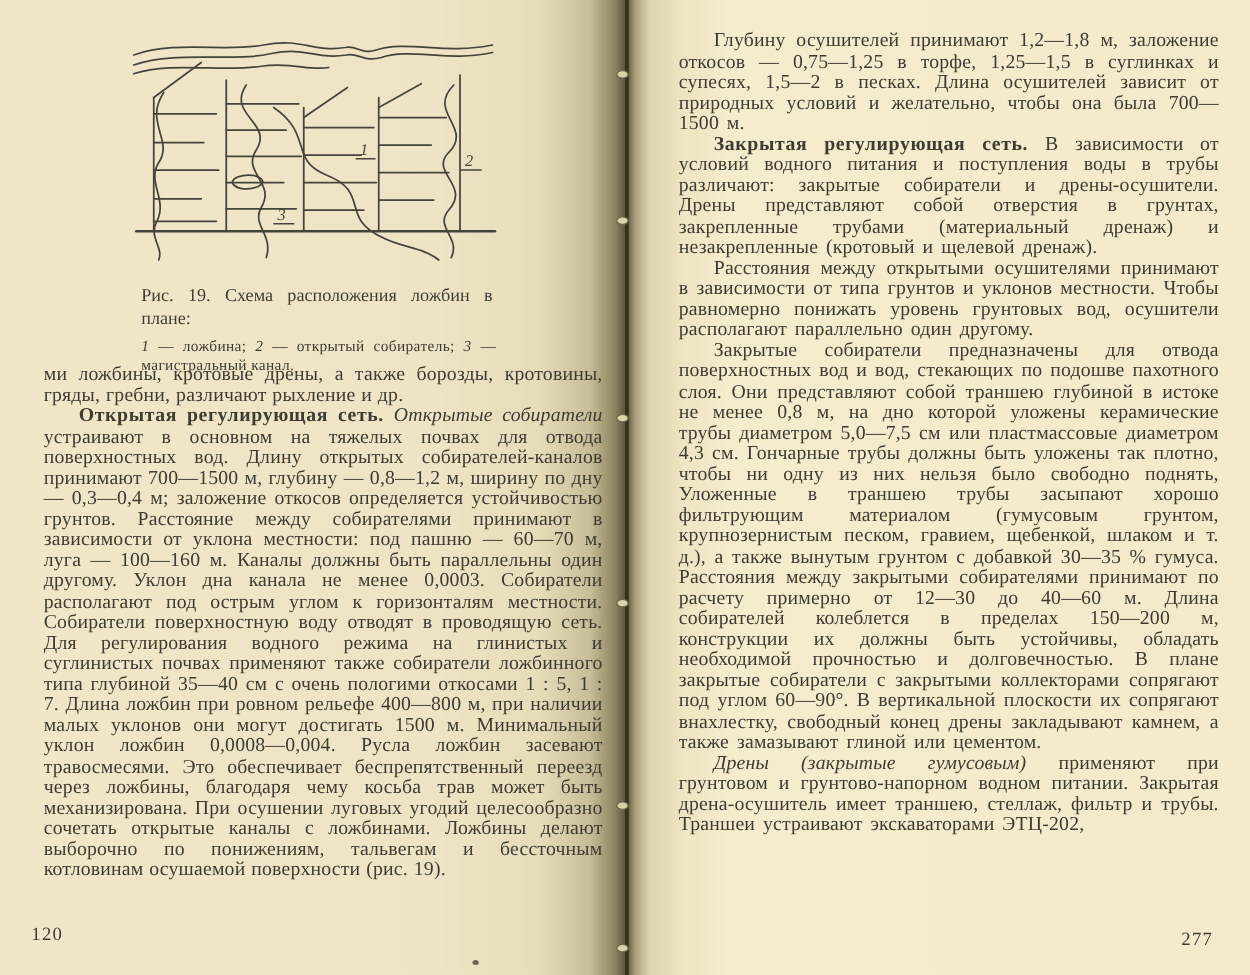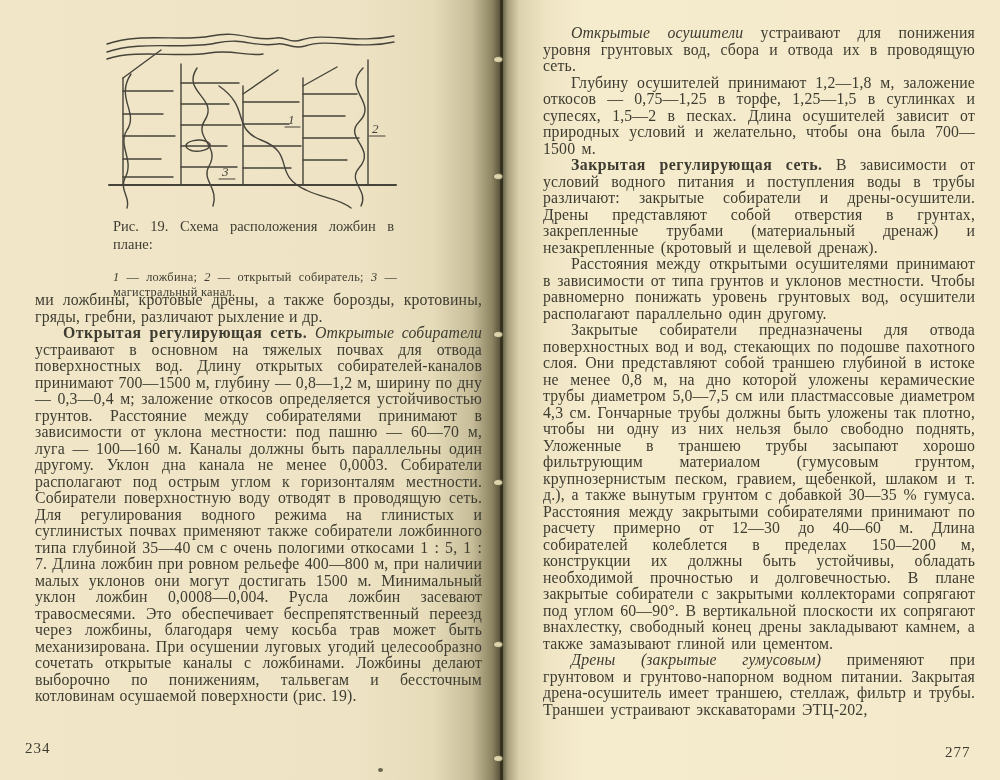--- a/index.html
+++ b/index.html
@@ -15,21 +15,21 @@
   .body-text{position:absolute;text-align:justify;font-size:15.8px;line-height:16.5px;
     letter-spacing:.15px;word-spacing:.6px;}
   .body-text p{margin:0;}
   .indent{text-indent:28px;}
   .b{font-weight:bold;letter-spacing:.5px;}
   .i{font-style:italic;}
   #left-body{left:35px;top:292px;width:447px;}
   #right-body{left:543px;top:25px;width:432px;word-spacing:2.2px;}
   .fig{position:absolute;left:101px;top:28px;width:299px;height:186px;}
   .fig svg{width:100%;height:100%;}
-  .fig-caption{position:absolute;left:113px;top:217px;width:281px;
+  .fig-caption{position:absolute;left:113px;top:228px;width:281px;
     font-size:14.5px;line-height:18px;text-align:justify;word-spacing:3px;}
   .fig-legend{position:absolute;left:113px;top:257px;width:284px;
     font-size:12.3px;line-height:14.5px;text-align:justify;letter-spacing:.3px;margin-top:13px;}
   .pagenum{position:absolute;font-size:15px;letter-spacing:1px;}
   #pn-left{left:25px;top:740px;}
   #pn-right{left:945px;top:744px;}
   .speck{position:absolute;width:5px;height:4px;border-radius:50%;background:#6b6550;}
 </style>
 </head>
 <body>
@@ -106,24 +106,23 @@
 
   <div class="fig-caption">Рис. 19. Схема расположения ложбин в плане:</div>
   <div class="fig-legend"><span class="i">1</span><span> — ложбина; </span><span class="i">2</span><span> — открытый собиратель; </span><span class="i">3</span><span> — магистральный канал.</span></div>
 
   <div id="left-body" class="body-text">
       <p><span>ми ложбины, кротовые дрены, а также борозды, кротовины, гряды, гребни, различают рыхление и др.</span></p>
       <p class="indent"><span class="b">Открытая регулирующая сеть. </span><span class="i">Открытые собиратели </span><span>устраивают в основном на тяжелых почвах для отвода поверхностных вод. Длину открытых собирателей-каналов принимают 700—1500 м, глубину — 0,8—1,2 м, ширину по дну — 0,3—0,4 м; заложение откосов определяется устойчивостью грунтов. Расстояние между собирателями принимают в зависимости от уклона местности: под пашню — 60—70 м, луга — 100—160 м. Каналы должны быть параллельны один другому. Уклон дна канала не менее 0,0003. Собиратели располагают под острым углом к горизонталям местности. Собиратели поверхностную воду отводят в проводящую сеть. Для регулирования водного режима на глинистых и суглинистых почвах применяют также собиратели ложбинного типа глубиной 35—40 см с очень пологими откосами 1 : 5, 1 : 7. Длина ложбин при ровном рельефе 400—800 м, при наличии малых уклонов они могут достигать 1500 м. Минимальный уклон ложбин 0,0008—0,004. Русла ложбин засевают травосмесями. Это обеспечивает беспрепятственный переезд через ложбины, благодаря чему косьба трав может быть механизирована. При осушении луговых угодий целесообразно сочетать открытые каналы с ложбинами. Ложбины делают выборочно по понижениям, тальвегам и бессточным котловинам осушаемой поверхности (рис. 19).</span></p>
     </div>
 
   <div id="right-body" class="body-text">
-      <p class="indent"><span class="i">Открытые осушители </span><span>устраивают для понижения уровня грунтовых вод, сбора и отвода их в проводящую сеть.</span></p>
       <p class="indent"><span>Глубину осушителей принимают 1,2—1,8 м, заложение откосов — 0,75—1,25 в торфе, 1,25—1,5 в суглинках и супесях, 1,5—2 в песках. Длина осушителей зависит от природных условий и желательно, чтобы она была 700—1500 м.</span></p>
       <p class="indent"><span class="b">Закрытая регулирующая сеть. </span><span>В зависимости от условий водного питания и поступления воды в трубы различают: закрытые собиратели и дрены-осушители. Дрены представляют собой отверстия в грунтах, закрепленные трубами (материальный дренаж) и незакрепленные (кротовый и щелевой дренаж).</span></p>
       <p class="indent"><span>Расстояния между открытыми осушителями принимают в зависимости от типа грунтов и уклонов местности. Чтобы равномерно понижать уровень грунтовых вод, осушители располагают параллельно один другому.</span></p>
       <p class="indent"><span>Закрытые собиратели предназначены для отвода поверхностных вод и вод, стекающих по подошве пахотного слоя. Они представляют собой траншею глубиной в истоке не менее 0,8 м, на дно которой уложены керамические трубы диаметром 5,0—7,5 см или пластмассовые диаметром 4,3 см. Гончарные трубы должны быть уложены так плотно, чтобы ни одну из них нельзя было свободно поднять, Уложенные в траншею трубы засыпают хорошо фильтрующим материалом (гумусовым грунтом, крупнозернистым песком, гравием, щебенкой, шлаком и т. д.), а также вынутым грунтом с добавкой 30—35 % гумуса. Расстояния между закрытыми собирателями принимают по расчету примерно от 12—30 до 40—60 м. Длина собирателей колеблется в пределах 150—200 м, конструкции их должны быть устойчивы, обладать необходимой прочностью и долговечностью. В плане закрытые собиратели с закрытыми коллекторами сопрягают под углом 60—90°. В вертикальной плоскости их сопрягают внахлестку, свободный конец дрены закладывают камнем, а также замазывают глиной или цементом.</span></p>
       <p class="indent"><span class="i">Дрены (закрытые гумусовым) </span><span>применяют при грунтовом и грунтово-напорном водном питании. Закрытая дрена-осушитель имеет траншею, стеллаж, фильтр и трубы. Траншеи устраивают экскаваторами ЭТЦ-202,</span></p>
     </div>
 
-  <div id="pn-left" class="pagenum">234</div>
+  <div id="pn-left" class="pagenum">120</div>
   <div id="pn-right" class="pagenum">277</div>
 
 </div>
 
 </body></html>

